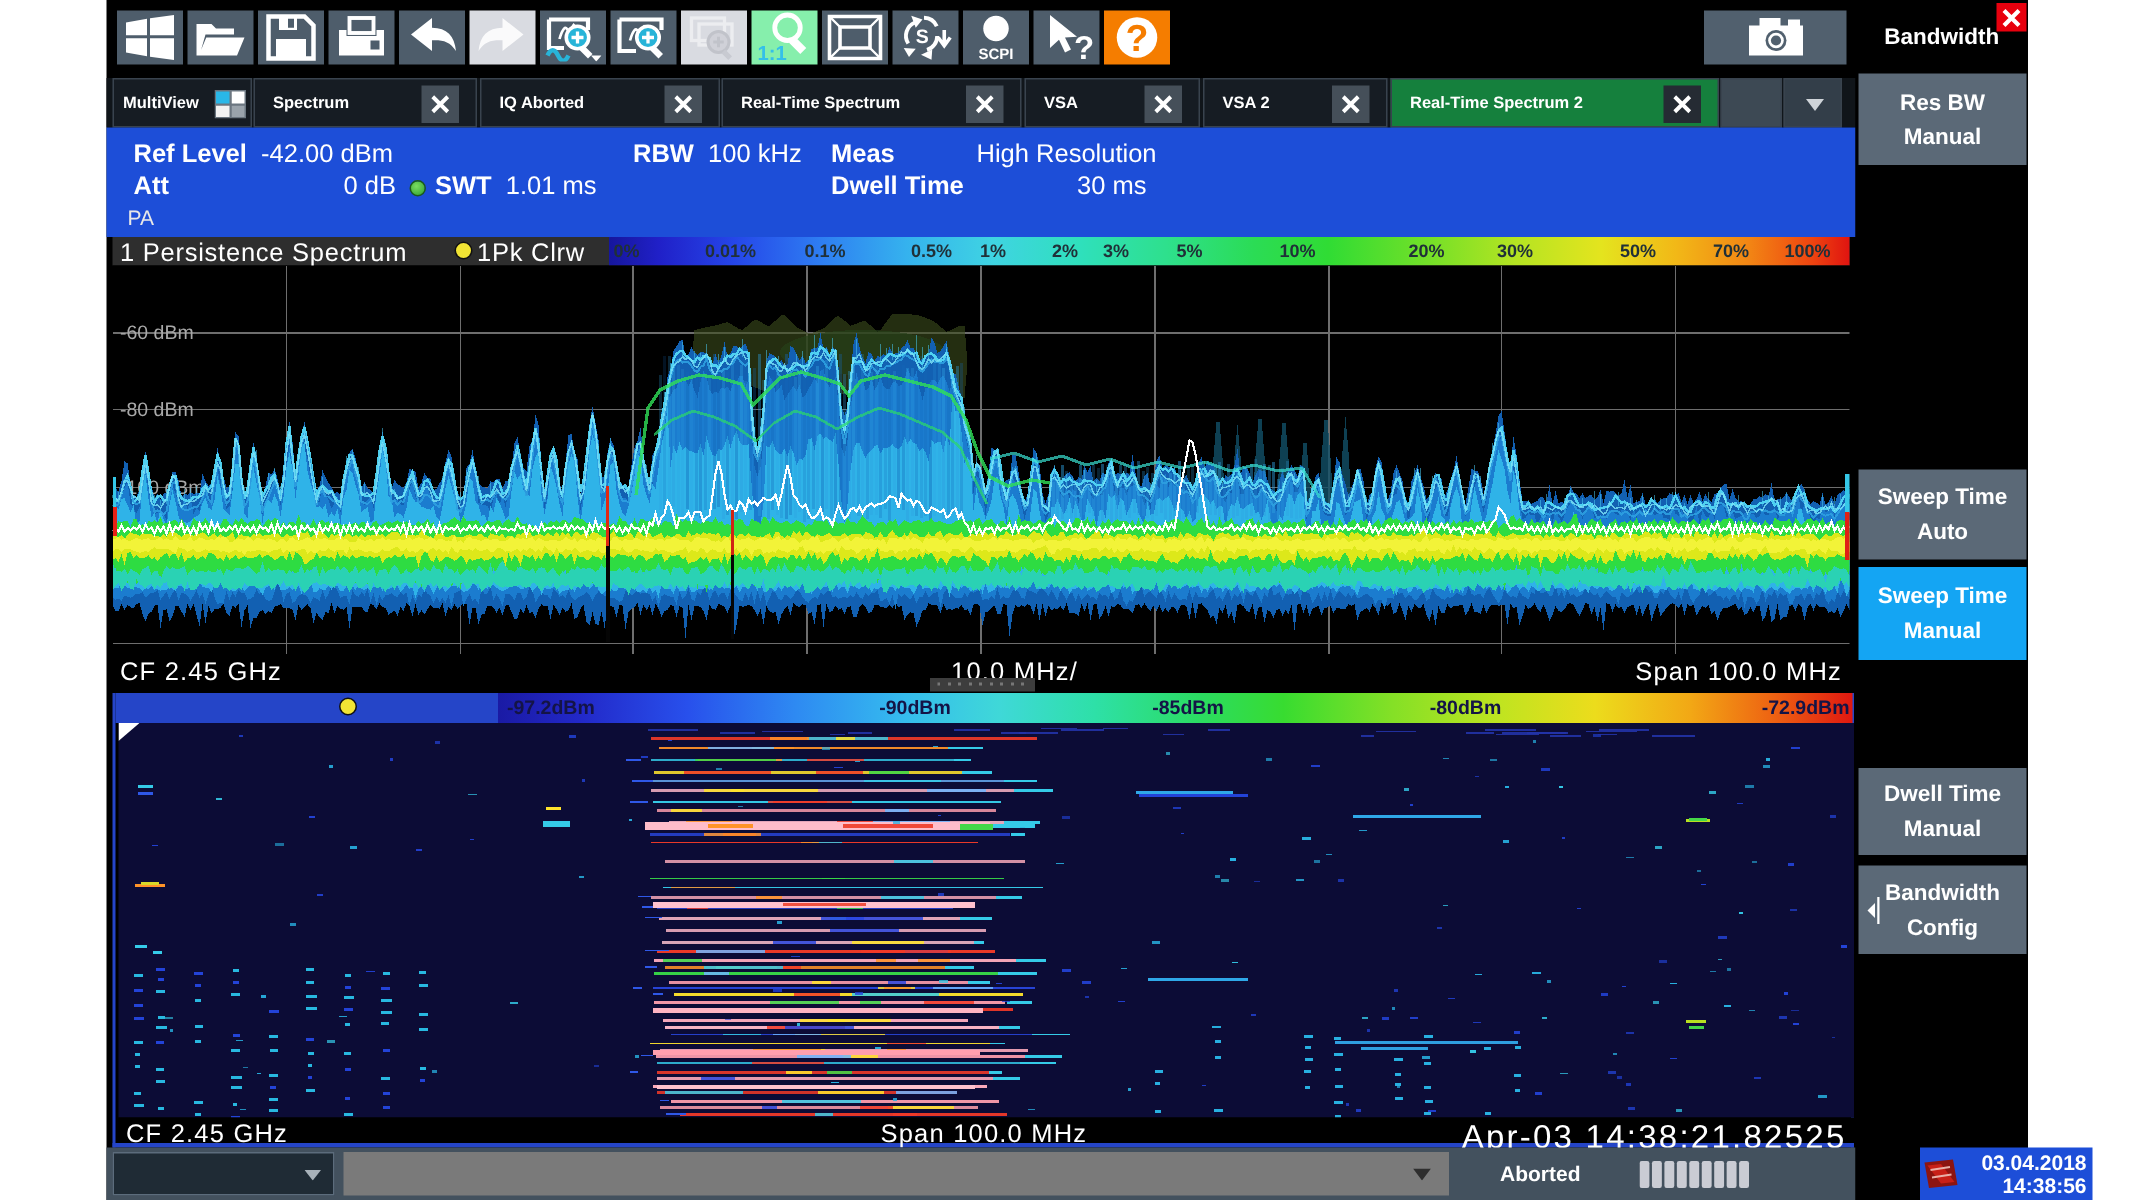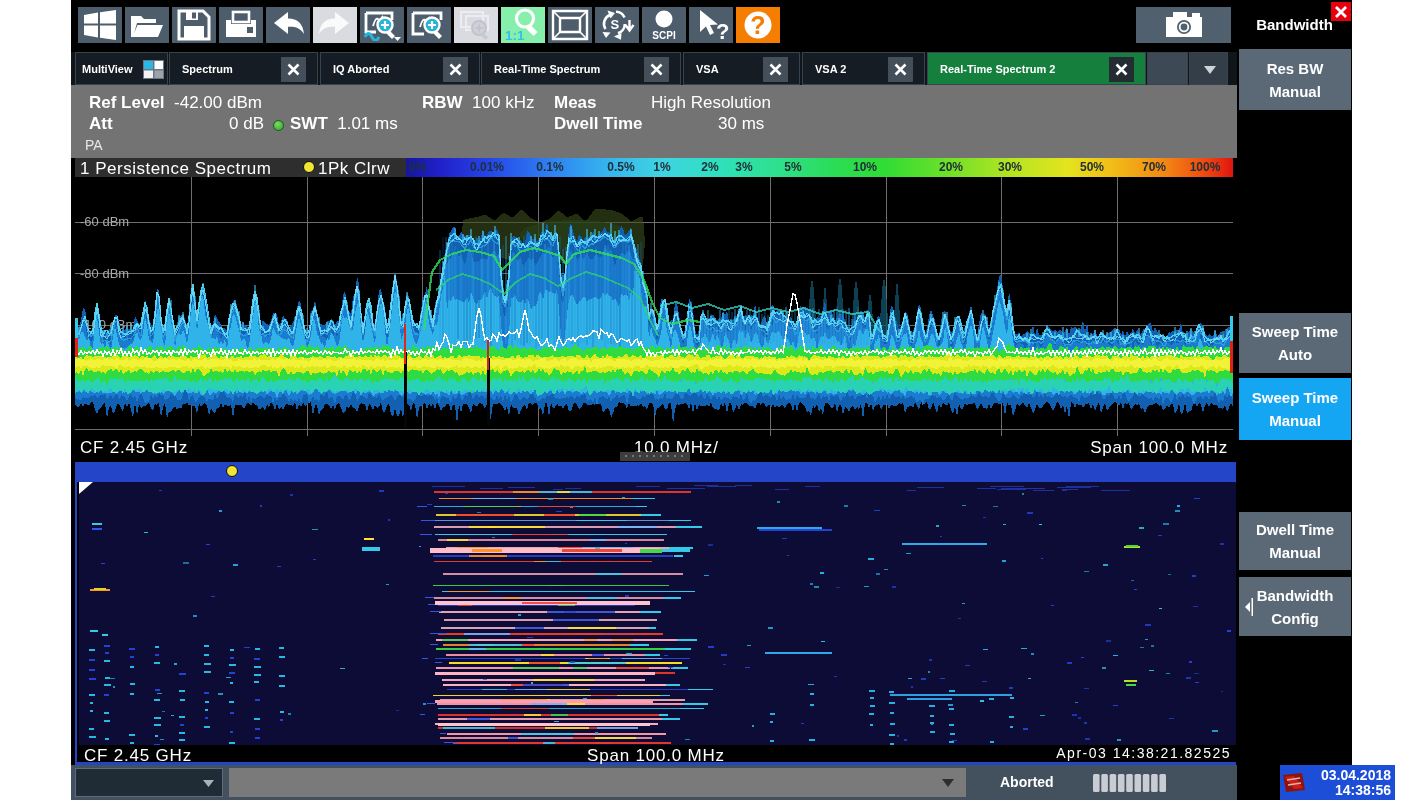--- a/index.html
+++ b/index.html
@@ -2,21 +2,21 @@
 <html><head><meta charset="utf-8"><style>
 * { margin:0; padding:0; box-sizing:border-box; }
 html,body { width:1422px; height:800px; background:#fff; font-family:"Liberation Sans",sans-serif; overflow:hidden; }
 #screen { position:absolute; left:71px; top:0; width:1281px; height:800px; background:#000; }
 .tb { position:absolute; top:7px; width:44px; height:36px; display:flex; align-items:center; justify-content:center; }
 .tab { position:absolute; top:52px; height:33px; border:1px solid #39434e; }
 .tabtxt { position:absolute; left:12px; top:10px; font-size:11px; font-weight:bold; color:#fff; letter-spacing:0; }
 .mvic { position:absolute; right:3px; top:7px; }
 .tabx { position:absolute; right:11px; top:4px; width:25px; height:25px; display:flex; align-items:center; justify-content:center; }
 #tabbar { position:absolute; left:71px; top:52px; width:1166px; height:33px; background:#10151a; }
-#settings { position:absolute; left:71px; top:85px; width:1166px; height:73px; background:#737373; color:#fff; }
+#settings { position:absolute; left:71px; top:85px; width:1166px; height:73px; background:#1d4ed8; color:#fff; }
 .srow { position:absolute; font-size:17px; white-space:pre; }
 .b { font-weight:bold; }
 #win1 { position:absolute; left:75px; top:158px; width:1158px; }
 #w1title { position:relative; height:19px; background:#2e2e2e; }
 #w1title .t { position:absolute; left:5px; top:1px; font-size:17px; letter-spacing:0.5px; color:#fff; }
 #cbar1 { position:absolute; left:331px; top:0; width:827px; height:19px; background:linear-gradient(to right,#16169c 0%,#2020c8 4%,#2545e8 10%,#2e7df2 17%,#35b2ee 24%,#3fd4e2 31%,#2fe0bc 38%,#2ee08c 45%,#2bdc55 52%,#30dc34 58%,#73e028 66%,#b4e422 73%,#e4e41e 80%,#f2b817 86%,#f28414 92%,#ee4410 97%,#e01410 100%); }
 .cbl { position:absolute; top:2px; font-size:12px; font-weight:bold; color:#203038; }
 .cbl2 { position:absolute; top:2px; font-size:13px; font-weight:bold; color:#141446; }
 #graph1 { position:relative; width:1158px; height:259px; background:#000; }
 #w1foot { position:relative; height:23px; background:#000; color:#fff; font-size:17px; letter-spacing:0.8px; }
@@ -600,20 +600,27 @@
   </div>
 </div>
 
 <div style="position:absolute;left:620px;top:452px;width:70px;height:9px;background:#3d3d3d;background-image:repeating-linear-gradient(to right,#777 0 2px,transparent 2px 7px);background-size:60px 2px;background-position:5px 3px;background-repeat:no-repeat"></div>
 
 <div id="win2" style="border-left:2px solid #2545c8;border-right:2px solid #2545c8;border-bottom:3px solid #2545c8">
   <div id="w2title">
       <span class="t">2 Spectrogram</span>
     <span style="position:absolute;left:149px;top:3px;width:12px;height:12px;border-radius:50%;background:#f2e434;border:1.5px solid #101010"></span>
     <span class="t" style="left:166px">1Pk Clrw</span>
+    <div id="cbar2">
+        <span class="cbl2" style="left:6px">-97.2dBm</span>
+        <span class="cbl2" style="left:278px;transform:translateX(-50%)">-90dBm</span>
+        <span class="cbl2" style="left:460px;transform:translateX(-50%)">-85dBm</span>
+        <span class="cbl2" style="left:645px;transform:translateX(-50%)">-80dBm</span>
+        <span class="cbl2" style="right:2px">-72.9dBm</span>
+      </div>
   </div>
   <div id="graph2">
       <svg width="1157" height="263" viewBox="0 0 1157 263" shape-rendering="crispEdges" style="display:block">
         <rect x="355" y="9" width="257" height="2" fill="#f23a28" opacity="0.91"></rect>
         <rect x="459" y="9" width="54" height="2" fill="#35cbe8" opacity="0.85"></rect>
         <rect x="478" y="9" width="13" height="2" fill="#ffe32c" opacity="0.85"></rect>
         <rect x="434" y="9" width="26" height="2" fill="#ff9328" opacity="0.85"></rect>
         <rect x="360" y="16" width="193" height="1" fill="#ff9328" opacity="0.94"></rect>
         <rect x="428" y="16" width="22" height="1" fill="#ff9328" opacity="0.85"></rect>
         <rect x="422" y="16" width="15" height="1" fill="#ffe32c" opacity="0.85"></rect>
@@ -1101,21 +1108,21 @@
         <rect x="588" y="6" width="17" height="1" fill="#2233a8" opacity="0.9"></rect>
         <rect x="922" y="6" width="28" height="1" fill="#2233a8" opacity="0.9"></rect>
       </svg>
     <svg style="position:absolute;left:0;top:0" width="14" height="12" viewBox="0 0 14 12">
         <path d="M0 0 L14 0 L0 12 Z" fill="#fff"></path>
       </svg>
   </div>
   <div id="w2foot">
     <span style="position:absolute;left:5px;top:1px">CF 2.45 GHz</span>
     <span style="position:absolute;left:508px;top:1px">Span 100.0 MHz</span>
-    <span style="position:absolute;right:5px;top:0;font-size:14px;letter-spacing:1.5px">Apr-03 14:38:21.82525</span>
+    <span style="position:absolute;right:5px;top:0;font-size:22px;letter-spacing:1.5px">Apr-03 14:38:21.82525</span>
   </div>
 </div>
 
 <div id="statusbar">
   <div style="position:absolute;left:4px;top:3px;width:148px;height:29px;background:#1f2b35;border:1px solid #5c6c7c">
     <svg style="position:absolute;right:8px;top:11px" width="11" height="7" viewBox="0 0 11 7">
         <path d="M0 0 H11 L5.5 7 Z" fill="#a8b2ba"></path>
       </svg>
   </div>
   <div style="position:absolute;left:158px;top:3px;width:737px;height:29px;background:#7a7a7a">

